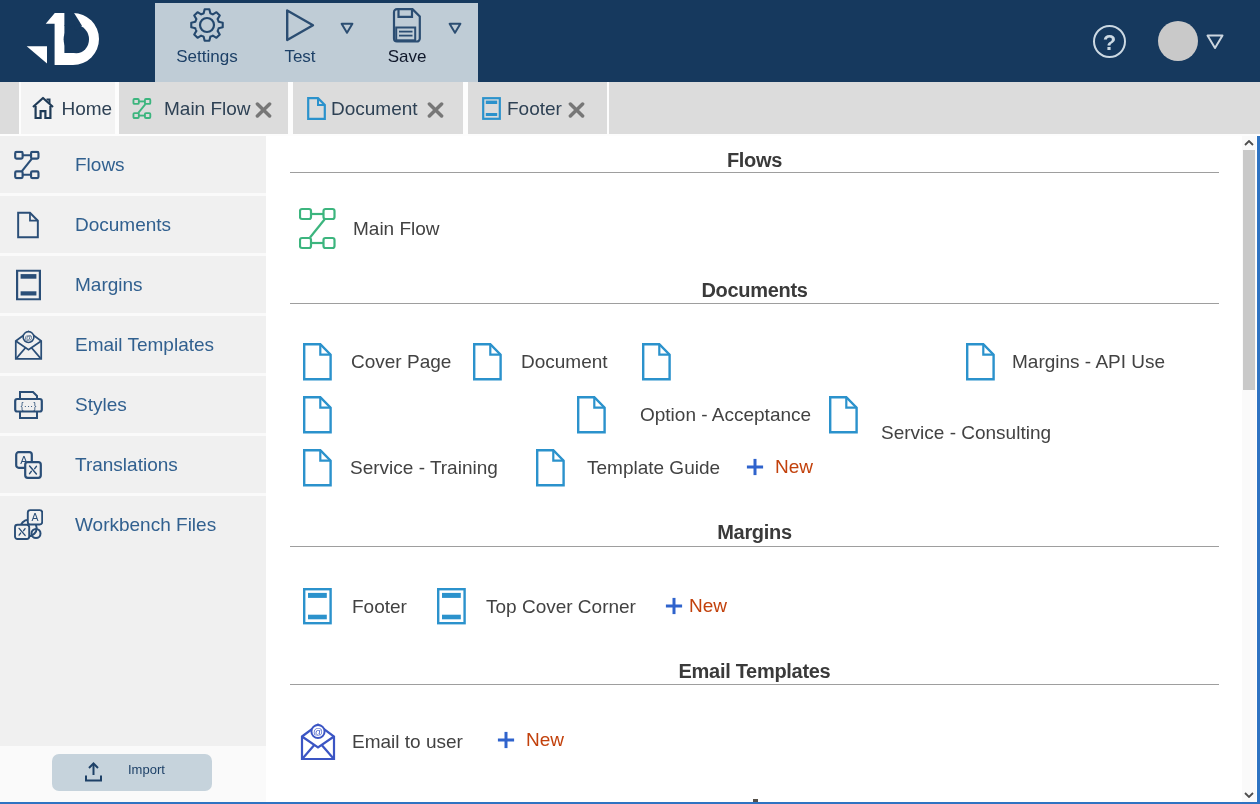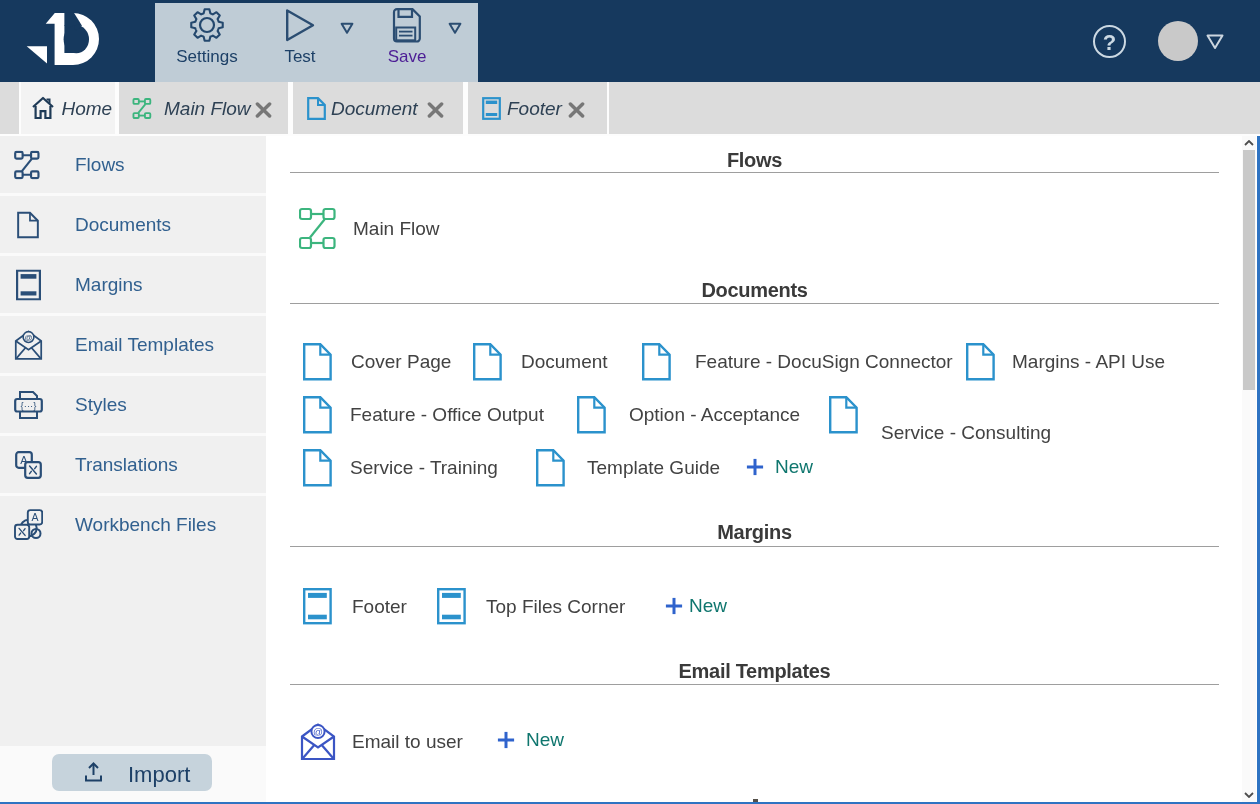--- a/index.html
+++ b/index.html
@@ -7,34 +7,34 @@
   body { font-family:"Liberation Sans", sans-serif; position:relative; background:#fff; }
   .abs { position:absolute; }
 
   
   #topbar { position:absolute; left:0; top:0; width:1260px; height:82px; background:#16395e; }
   #btnpanel { position:absolute; left:155px; top:0; width:323px; height:82px; background:#bfccd6; }
 
   
   #tabbar { position:absolute; left:0; top:82px; width:1260px; height:52px; background:#dcdcdc; }
   .tab { position:absolute; top:0; height:52px; }
-  .tab .txt { position:absolute; top:16px; font-size:19px; color:#2e4154; white-space:nowrap;font-style:italic; }
+  .tab .txt { position:absolute; top:16px; font-size:19px; color:#2e4154; white-space:nowrap; }
 
   
   #sidebar { position:absolute; left:0; top:136px; width:266px; height:668px; background:#fafafa; }
   .srow { position:absolute; left:0; width:266px; height:57px; background:#f0f0f0; }
   .srow .slbl { position:absolute; left:75px; top:50%; transform:translateY(-50%); font-size:19px; color:#31608f; white-space:nowrap; }
   .sicon { position:absolute; left:14px; top:50%; transform:translateY(-50%); }
 
   
   #content { position:absolute; left:266px; top:136px; width:976px; height:666px; background:#fff; overflow:hidden; }
   .sechead { position:absolute; left:24px; width:929px; text-align:center; font-size:20px; font-weight:bold; letter-spacing:-0.3px; color:#3a3a3a; }
   .sechr { position:absolute; left:24px; width:929px; height:1px; background:#9e9e9e; }
   .lab { position:absolute; font-size:19px; color:#424242; white-space:nowrap; line-height:23px; }
-  .new { font-size:19px; color:#0f766e; }
+  .new { font-size:19px; color:#c2410c; }
 
   
   #sbar { position:absolute; left:1242px; top:136px; width:14px; height:666px; background:#fafafa; }
   #sthumb { position:absolute; left:1px; top:14px; width:12px; height:240px; background:#c9c9c9; }
   #rightline { position:absolute; left:1257px; top:136px; width:2.5px; height:668px; background:#2e73c2; }
 
   #bottomline { position:absolute; left:0; top:802px; width:1260px; height:2px; background:#2e73c2; }
 </style>
 </head>
 <body>
@@ -84,21 +84,21 @@
     <path d="M1.6,1.8 L12.4,1.8 L7,10.8 Z" fill="none" stroke="#2b4d72" stroke-width="2" stroke-linejoin="round"></path>
   </svg>
 
   <svg class="abs" style="left:236px;top:8px" width="32" height="35" viewBox="0 0 32 35">
     <path d="M6,1.2 h15.5 l7.3,7.3 v22 a3,3 0 0 1 -3,3 h-19.8 a3,3 0 0 1 -3,-3 v-26.3 a3,3 0 0 1 3,-3 z" fill="none" stroke="#2b4d72" stroke-width="2.2"></path>
     <path d="M7.5,1.2 v7.6 h13.5 v-7.6" fill="none" stroke="#2b4d72" stroke-width="2.2"></path>
     <rect x="5.2" y="19.5" width="19" height="12.8" fill="none" stroke="#2b4d72" stroke-width="2"></rect>
     <line x1="8" y1="23.6" x2="21.5" y2="23.6" stroke="#2b4d72" stroke-width="1.8"></line>
     <line x1="8" y1="27.6" x2="21.5" y2="27.6" stroke="#2b4d72" stroke-width="1.8"></line>
   </svg>
-  <div class="abs" style="left:210px;width:84px;top:47px;text-align:center;font-size:17px;color:#4c1d95;position:absolute">Save</div>
+  <div class="abs" style="left:210px;width:84px;top:47px;text-align:center;font-size:17px;color:#0f172a;position:absolute">Save</div>
   <svg class="abs" style="left:293px;top:22px" width="14" height="13" viewBox="0 0 14 13">
     <path d="M1.6,1.8 L12.4,1.8 L7,10.8 Z" fill="none" stroke="#2b4d72" stroke-width="2" stroke-linejoin="round"></path>
   </svg>
 </div>
 
 <svg class="abs" style="left:1092px;top:24px" width="35" height="35" viewBox="0 0 35 35">
   <circle cx="17.5" cy="17.5" r="15.5" fill="none" stroke="#ccd9e3" stroke-width="2"></circle>
   <text x="17.5" y="25.5" text-anchor="middle" font-size="22" font-weight="bold" fill="#ccd9e3" font-family="Liberation Sans, sans-serif">?</text>
 </svg>
 <div class="abs" style="left:1158px;top:21px;width:40px;height:40px;border-radius:50%;background:#c9c9c9"></div>
@@ -250,21 +250,21 @@
   </div>
   <div class="abs" style="left:0;top:417px;width:266px;height:193px;background:#f0f0f0"></div>
   <div class="abs" style="left:52px;top:618px;width:160px;height:37px;border-radius:7px;background:#c6d3dc">
     <svg class="abs" style="left:31px;top:7px" width="21" height="22" viewBox="0 0 21 22">
       <g fill="none" stroke="#1d4067" stroke-width="2">
         <path d="M3,14.5 V19.5 H18 V14.5"></path>
         <path d="M10.5,14 V3"></path>
         <path d="M6,7 L10.5,2.5 L15,7"></path>
       </g>
     </svg>
-    <div class="abs" style="left:76px;top:8px;font-size:22px;color:#1d4067">Import</div>
+    <div class="abs" style="left:76px;top:8px;font-size:13px;color:#1d4067">Import</div>
   </div>
 </div>
 <div id="content">
   <div class="sechead" style="top:13px">Flows</div>
   <div class="sechr" style="top:36px"></div>
   <svg class="abs" style="left:33px;top:71px" width="37" height="43" viewBox="0 0 37 43">
     <g fill="none" stroke="#3cb57e" stroke-width="2.2">
       <rect x="1" y="2" width="11" height="10" rx="2"></rect>
       <rect x="24.5" y="2" width="11" height="10" rx="2"></rect>
       <rect x="1" y="31" width="11" height="10" rx="2"></rect>
@@ -283,34 +283,32 @@
       <use href="#docicon"></use>
     </svg>
   <div class="lab" style="left:85px;top:214px">Cover Page</div>
   <svg class="abs" style="left:207px;top:207px" width="29" height="38">
       <use href="#docicon"></use>
     </svg>
   <div class="lab" style="left:255px;top:214px">Document</div>
   <svg class="abs" style="left:376px;top:207px" width="29" height="38">
       <use href="#docicon"></use>
     </svg>
-  <div class="lab" style="left:429px;top:214px">Feature - DocuSign Connector</div>
   <svg class="abs" style="left:700px;top:207px" width="29" height="38">
       <use href="#docicon"></use>
     </svg>
   <div class="lab" style="left:746px;top:214px">Margins - API Use</div>
 
   <svg class="abs" style="left:37px;top:260px" width="29" height="38">
       <use href="#docicon"></use>
     </svg>
-  <div class="lab" style="left:84px;top:267px">Feature - Office Output</div>
   <svg class="abs" style="left:311px;top:260px" width="29" height="38">
       <use href="#docicon"></use>
     </svg>
-  <div class="lab" style="left:363px;top:267px">Option - Acceptance</div>
+  <div class="lab" style="left:374px;top:267px">Option - Acceptance</div>
   <svg class="abs" style="left:563px;top:260px" width="29" height="38">
       <use href="#docicon"></use>
     </svg>
   <div class="lab" style="left:615px;top:285px">Service - Consulting</div>
 
   <svg class="abs" style="left:37px;top:313px" width="29" height="38">
       <use href="#docicon"></use>
     </svg>
   <div class="lab" style="left:84px;top:320px">Service - Training</div>
   <svg class="abs" style="left:270px;top:313px" width="29" height="38">
@@ -324,21 +322,21 @@
 
   <div class="sechead" style="top:385px">Margins</div>
   <div class="sechr" style="top:410px"></div>
   <svg class="abs" style="left:37px;top:452px" width="29" height="37">
       <use href="#margicon"></use>
     </svg>
   <div class="lab" style="left:86px;top:459px">Footer</div>
   <svg class="abs" style="left:171px;top:452px" width="29" height="37">
       <use href="#margicon"></use>
     </svg>
-  <div class="lab" style="left:220px;top:459px">Top Files Corner</div>
+  <div class="lab" style="left:220px;top:459px">Top Cover Corner</div>
   <svg class="abs" style="left:399px;top:461px" width="18" height="18">
       <use href="#plusicon2"></use>
     </svg>
   <div class="new" style="position:absolute;left:423px;top:459px">New</div>
 
   <div class="sechead" style="top:524px">Email Templates</div>
   <div class="sechr" style="top:548px"></div>
   <svg class="abs" style="left:34px;top:586px" width="36" height="39" viewBox="0 0 36 39">
     <g fill="none" stroke="#3b55c4" stroke-width="2.2">
       <path d="M2,14.5 L18,2.5 L34,14.5 V37 H2 Z"></path>

